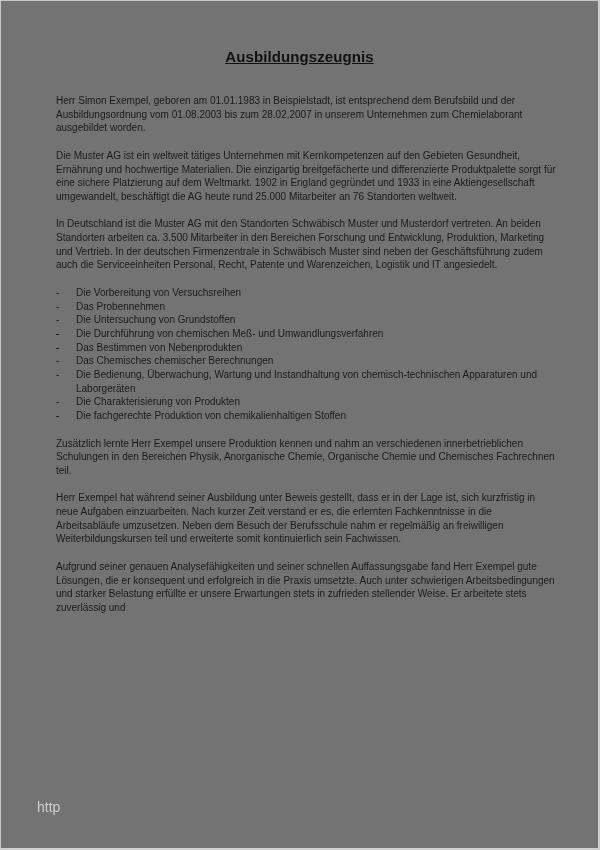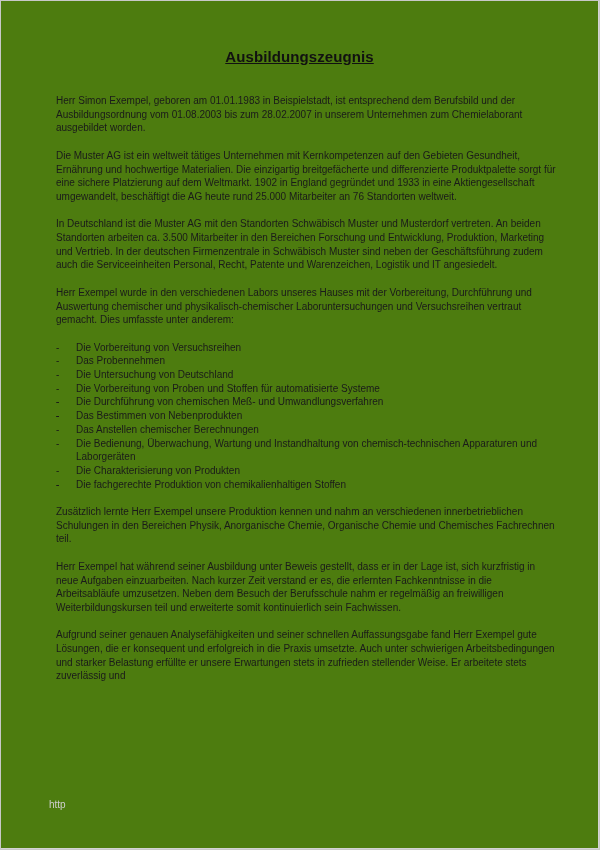--- a/index.html
+++ b/index.html
@@ -3,64 +3,63 @@
 <meta charset="utf-8">
 <style>
   html, body { margin: 0; padding: 0; }
   body {
     width: 600px; height: 850px; overflow: hidden;
     background: #c8c8c8;
     font-family: "Liberation Sans", sans-serif;
   }
   .page {
     position: absolute; left: 1px; top: 1px; width: 597px; height: 847px;
-    background: #4d7c0f;
+    background: #737373;
     border-right: 1px solid #d4d4d4; border-bottom: 1px solid #d4d4d4;
   }
   .title {
     position: absolute; left: 0; right: 0; top: 47px;
     text-align: center; font-size: 15px; font-weight: bold;
     color: #111; text-decoration: underline; letter-spacing: 0.1px;
   }
   .content {
     position: absolute; left: 55px; top: 93px; width: 500px;
     font-size: 10px; line-height: 13.7px; color: #1a1a1a;
   }
   .para { margin: 0 0 13.7px 0; }
   .list { list-style: none; margin: 0 0 13.7px 0; padding: 0; }
   .list li { position: relative; padding-left: 20px; }
   .list li .dash { position: absolute; left: 0; top: 0; }
   .watermark {
-    position: absolute; left: 48px; top: 798px;
-    font-size: 10px; color: #cfcfcf;
+    position: absolute; left: 36px; top: 798px;
+    font-size: 14px; color: #cfcfcf;
   }
 </style>
 </head>
 <body>
 
 <div class="page">
   <div class="title">Ausbildungszeugnis</div>
 
   <div class="content">
     <p class="para">Herr Simon Exempel, geboren am 01.01.1983 in Beispielstadt, ist entsprechend dem Berufsbild und der Ausbildungsordnung vom 01.08.2003 bis zum 28.02.2007 in unserem Unternehmen zum Chemielaborant ausgebildet worden.</p>
     <p class="para">Die Muster AG ist ein weltweit tätiges Unternehmen mit Kernkompetenzen auf den Gebieten Gesundheit, Ernährung und hochwertige Materialien. Die einzigartig breitgefächerte und differenzierte Produktpalette sorgt für eine sichere Platzierung auf dem Weltmarkt. 1902 in England gegründet und 1933 in eine Aktiengesellschaft umgewandelt, beschäftigt die AG heute rund 25.000 Mitarbeiter an 76 Standorten weltweit.</p>
     <p class="para">In Deutschland ist die Muster AG mit den Standorten Schwäbisch Muster und Musterdorf vertreten. An beiden Standorten arbeiten ca. 3.500 Mitarbeiter in den Bereichen Forschung und Entwicklung, Produktion, Marketing und Vertrieb. In der deutschen Firmenzentrale in Schwäbisch Muster sind neben der Geschäftsführung zudem auch die Serviceeinheiten Personal, Recht, Patente und Warenzeichen, Logistik und IT angesiedelt.</p>
-    <p class="para">Herr Exempel wurde in den verschiedenen Labors unseres Hauses mit der Vorbereitung, Durchführung und Auswertung chemischer und physikalisch-chemischer Laboruntersuchungen und Versuchsreihen vertraut gemacht. Dies umfasste unter anderem:</p>
 
     <ul class="list">
       <li><span class="dash">-</span><span>Die Vorbereitung von Versuchsreihen</span></li>
       <li><span class="dash">-</span><span>Das Probennehmen</span></li>
-      <li><span class="dash">-</span><span>Die Untersuchung von Deutschland</span></li>
-      <li><span class="dash">-</span><span>Die Vorbereitung von Proben und Stoffen für automatisierte Systeme</span></li>
+      <li><span class="dash">-</span><span>Die Untersuchung von Grundstoffen</span></li>
+      <li><span class="dash">-</span></li>
       <li><span class="dash">-</span></li>
       <li><span class="dash">-</span><span>Die Durchführung von chemischen Meß- und Umwandlungsverfahren</span></li>
       <li><span class="dash">-</span></li>
       <li><span class="dash">-</span></li>
       <li><span class="dash">-</span><span>Das Bestimmen von Nebenprodukten</span></li>
-      <li><span class="dash">-</span><span>Das Anstellen chemischer Berechnungen</span></li>
+      <li><span class="dash">-</span><span>Das Chemisches chemischer Berechnungen</span></li>
       <li><span class="dash">-</span><span>Die Bedienung, Überwachung, Wartung und Instandhaltung von chemisch-technischen Apparaturen und Laborgeräten</span></li>
       <li><span class="dash">-</span><span>Die Charakterisierung von Produkten</span></li>
       <li><span class="dash">-</span></li>
       <li><span class="dash">-</span><span>Die fachgerechte Produktion von chemikalienhaltigen Stoffen</span></li>
     </ul>
 
     <p class="para">Zusätzlich lernte Herr Exempel unsere Produktion kennen und nahm an verschiedenen innerbetrieblichen Schulungen in den Bereichen Physik, Anorganische Chemie, Organische Chemie und Chemisches Fachrechnen teil.</p>
     <p class="para">Herr Exempel hat während seiner Ausbildung unter Beweis gestellt, dass er in der Lage ist, sich kurzfristig in neue Aufgaben einzuarbeiten. Nach kurzer Zeit verstand er es, die erlernten Fachkenntnisse in die Arbeitsabläufe umzusetzen. Neben dem Besuch der Berufsschule nahm er regelmäßig an freiwilligen Weiterbildungskursen teil und erweiterte somit kontinuierlich sein Fachwissen.</p>
     <p class="para">Aufgrund seiner genauen Analysefähigkeiten und seiner schnellen Auffassungsgabe fand Herr Exempel gute Lösungen, die er konsequent und erfolgreich in die Praxis umsetzte. Auch unter schwierigen Arbeitsbedingungen und starker Belastung erfüllte er unsere Erwartungen stets in zufrieden stellender Weise. Er arbeitete stets zuverlässig und</p>
   </div>

